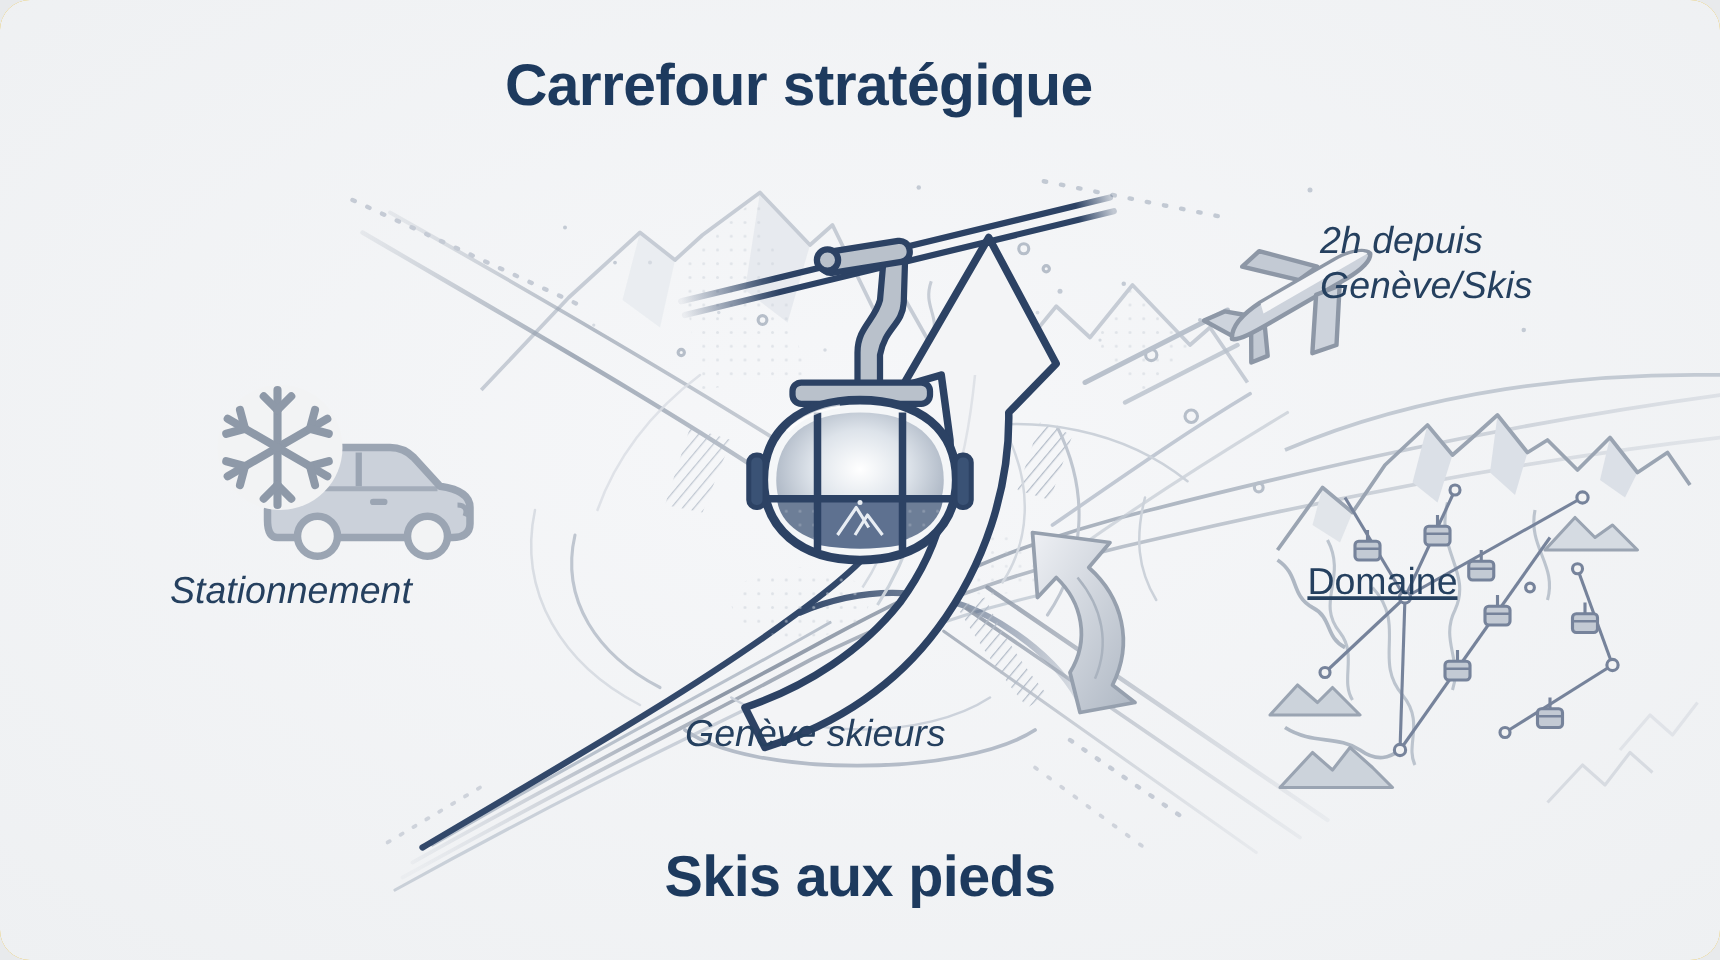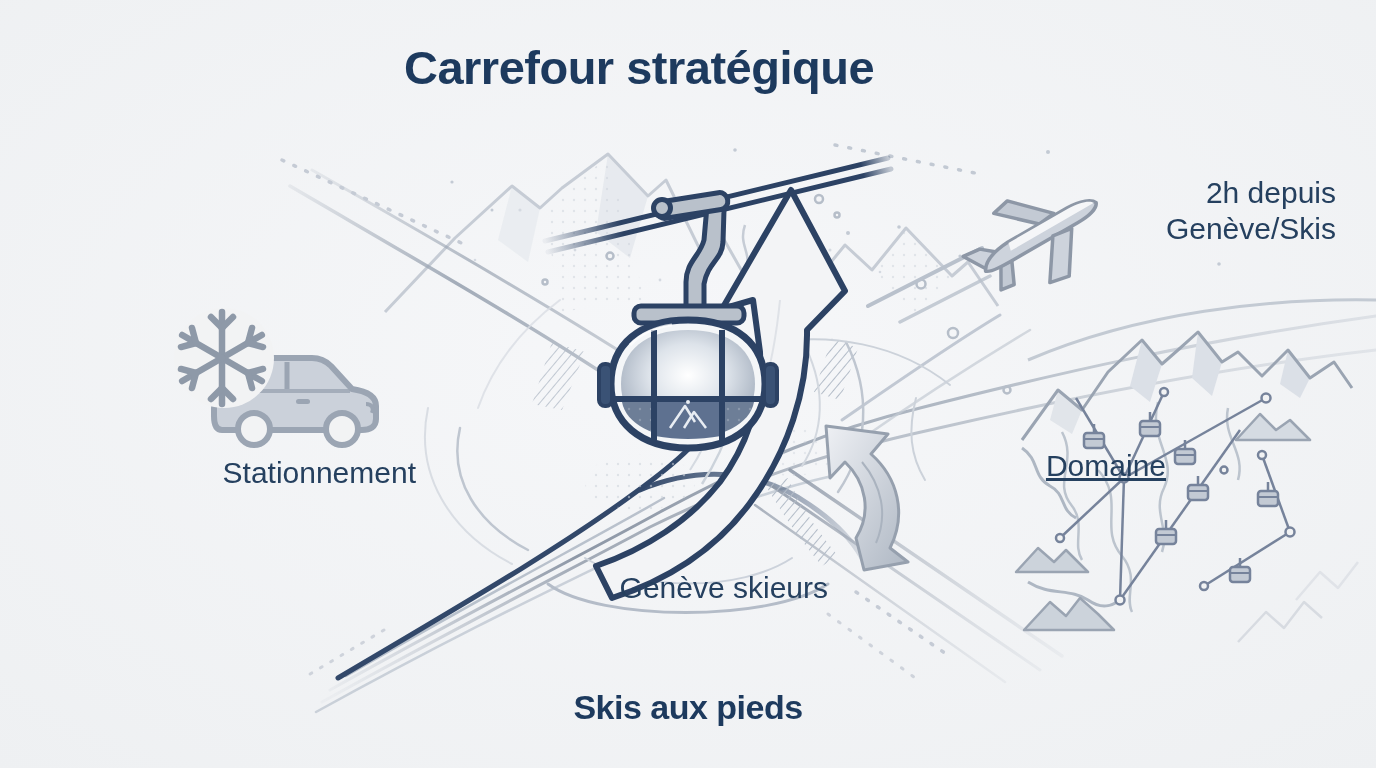--- a/index.html
+++ b/index.html
@@ -1,30 +1,31 @@
 <!DOCTYPE html>
 <html><head>
 <meta charset="utf-8">
 <style>
   html,body{margin:0;padding:0;background:#e8eaec;}
   .canvas{
     position:relative;width:1376px;height:768px;overflow:hidden;
     background:#eab308;
     font-family:"Liberation Sans","DejaVu Sans",sans-serif;
+    border-radius:24px;
   }
   .canvas svg{position:absolute;left:0;top:0;}
   .label{position:absolute;color:#25405f;}
   .big-title{
     font-size:47px;font-weight:700;color:#1d3a5e;letter-spacing:-0.5px;
     text-align:center;
   }
   .title-top{left:369px;top:40px;width:540px;}
-  .title-bottom{left:438px;top:688px;width:500px;font-size:34px;}
+  .title-bottom{left:438px;top:674px;width:500px;font-size:46px;}
   .callout{font-size:30px;line-height:36px;font-weight:400;}
-  .callout.center{text-align:right;}
+  .callout.center{text-align:left;font-style:italic;}
   .parking{left:136px;top:455px;width:280px;}
   .airport{left:1056px;top:175px;width:280px;}
   .domain{left:926px;top:448px;width:240px;text-align:right;text-decoration:underline;}
   .access{left:548px;top:570px;width:280px;}
 </style>
 </head>
 <body>
 
 <div class="canvas">
 

